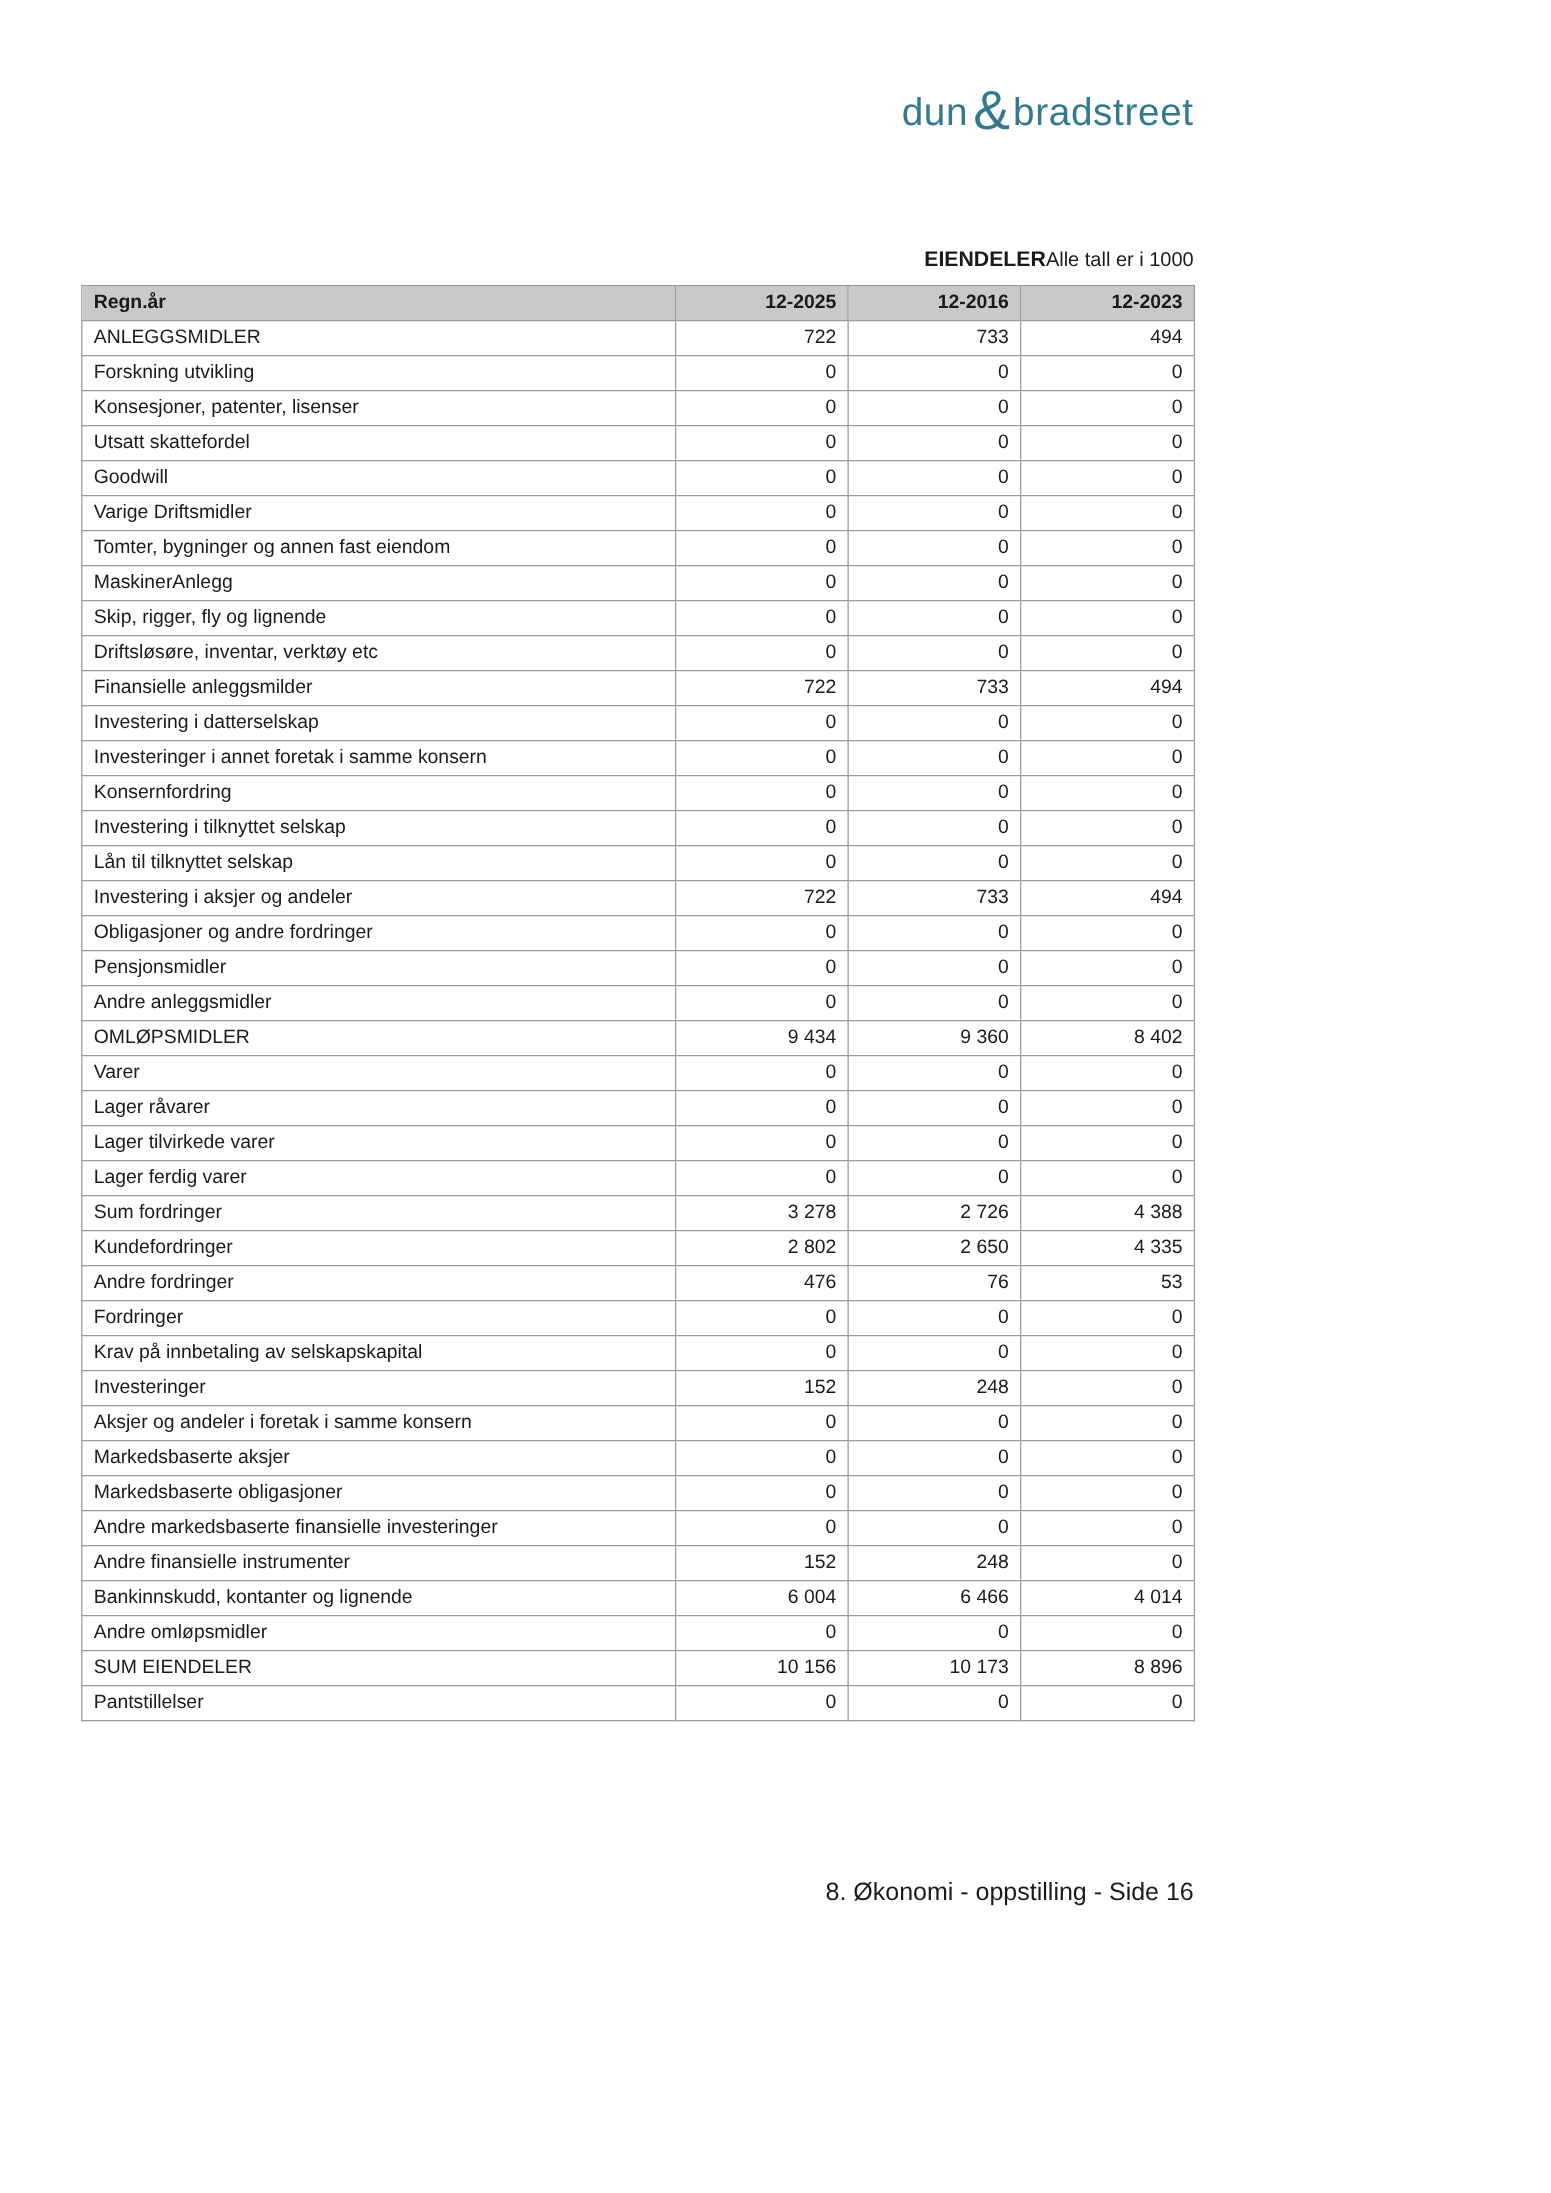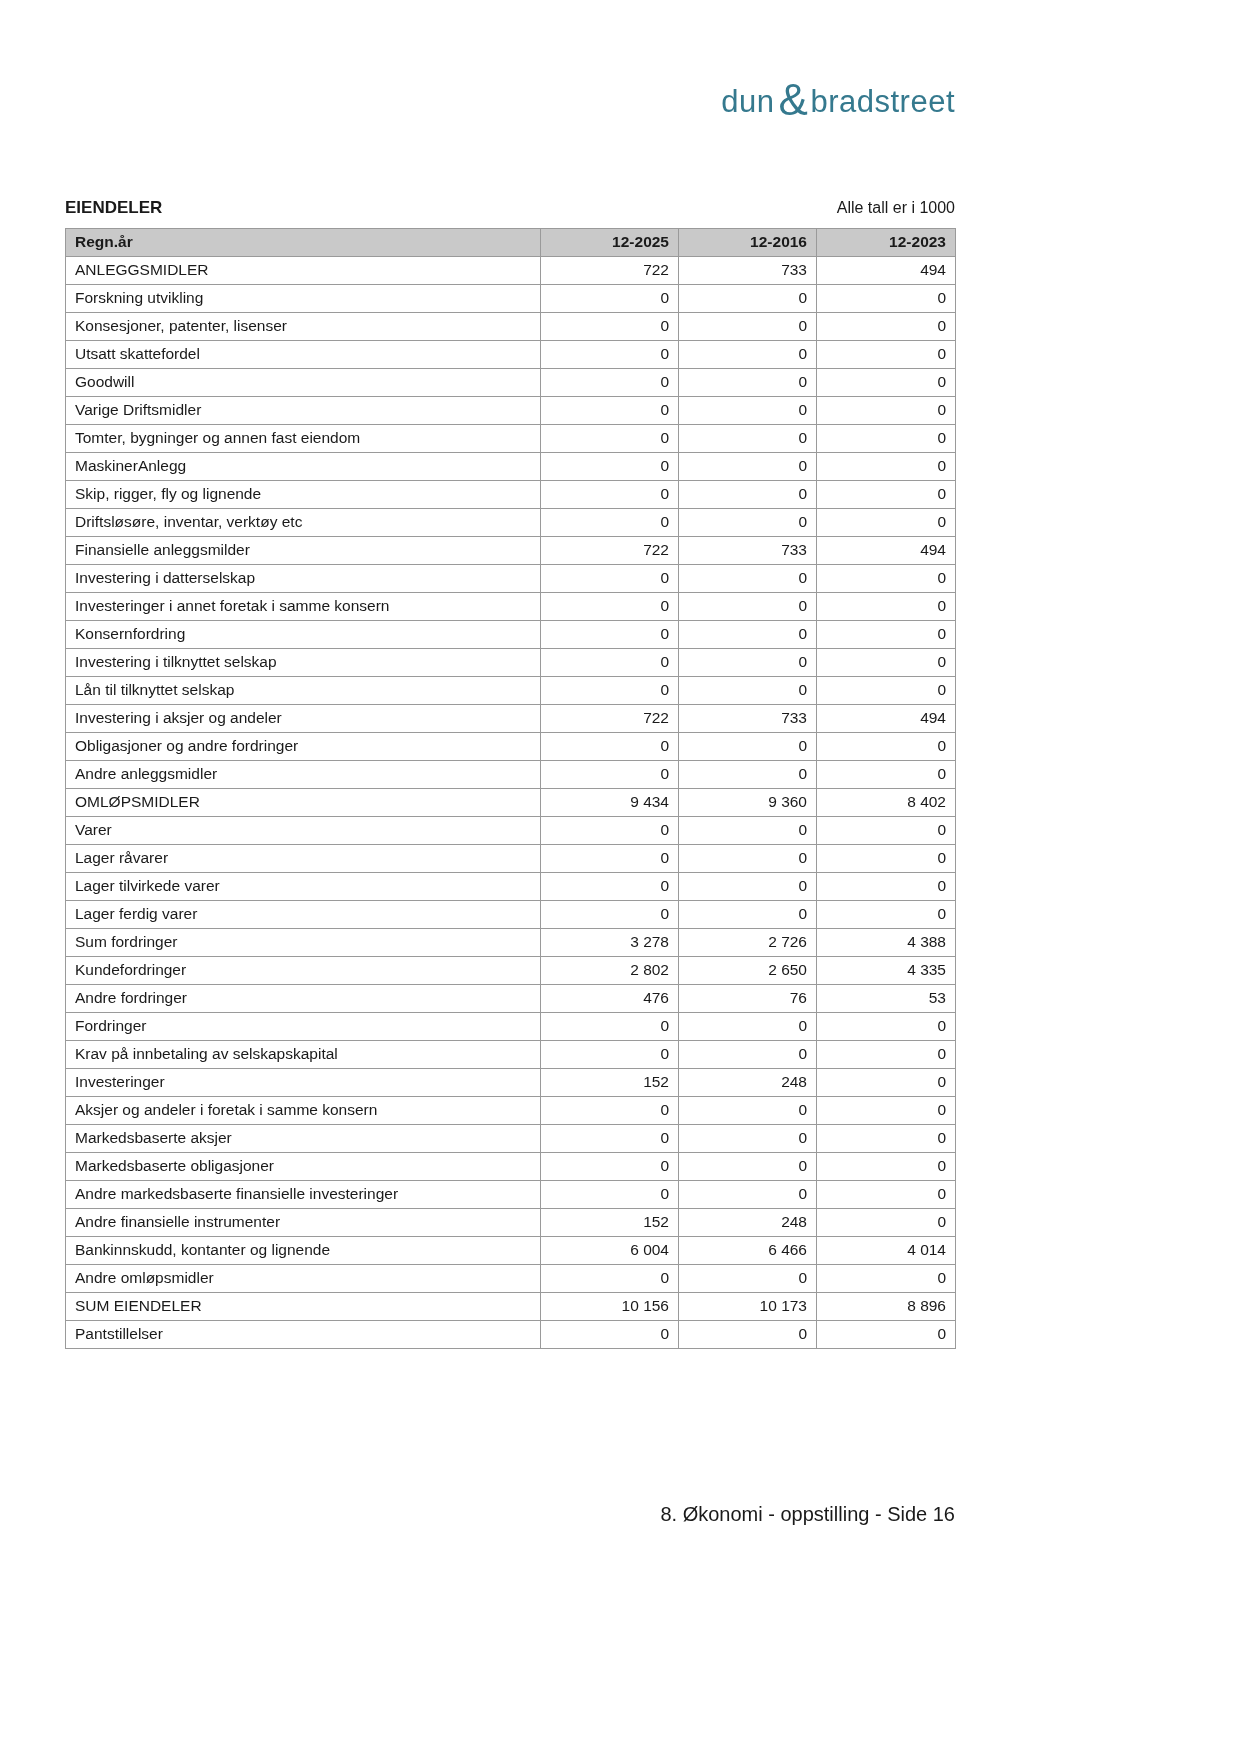--- a/index.html
+++ b/index.html
@@ -10,21 +10,21 @@
     background: #ffffff;
     font-family: "Liberation Sans", sans-serif;
     color: #1a1a1a;
     position: relative;
     overflow: hidden;
   }
 
   
   .logo {
     position: absolute;
-    top: 84px;
+    top: 72px;
     right: 286px;
     color: #35798e;
     font-size: 31px;
     letter-spacing: 0.5px;
     white-space: nowrap;
     display: flex;
     align-items: baseline;
   }
   .logo .amp {
     font-size: 44px;
@@ -35,23 +35,22 @@
     line-height: 0;
   }
 
   
   .table-header-line {
     position: absolute;
     left: 65px;
     top: 198px;
     width: 890px;
     display: flex;
-    justify-content: space-between;
+    justify-content: flex-end;
     align-items: baseline;
-    gap: 20px;
   }
   .page-title { font-weight: bold; font-size: 17px; }
   .units-note { font-size: 16px; }
 
   
   table.fin {
     position: absolute;
     left: 65px;
     top: 228px;
     width: 890px;
@@ -219,20 +218,26 @@
         <td class="val">722</td>
         <td class="val">733</td>
         <td class="val">494</td>
       </tr>
       <tr>
         <td class="label">Obligasjoner og andre fordringer</td>
         <td class="val">0</td>
         <td class="val">0</td>
         <td class="val">0</td>
       </tr>
+      <tr>
+        <td class="label">Pensjonsmidler</td>
+        <td class="val">0</td>
+        <td class="val">0</td>
+        <td class="val">0</td>
+      </tr>
       <tr class="bold">
         <td class="label">Andre anleggsmidler</td>
         <td class="val">0</td>
         <td class="val">0</td>
         <td class="val">0</td>
       </tr>
       <tr class="bold">
         <td class="label">OMLØPSMIDLER</td>
         <td class="val">9 434</td>
         <td class="val">9 360</td>

